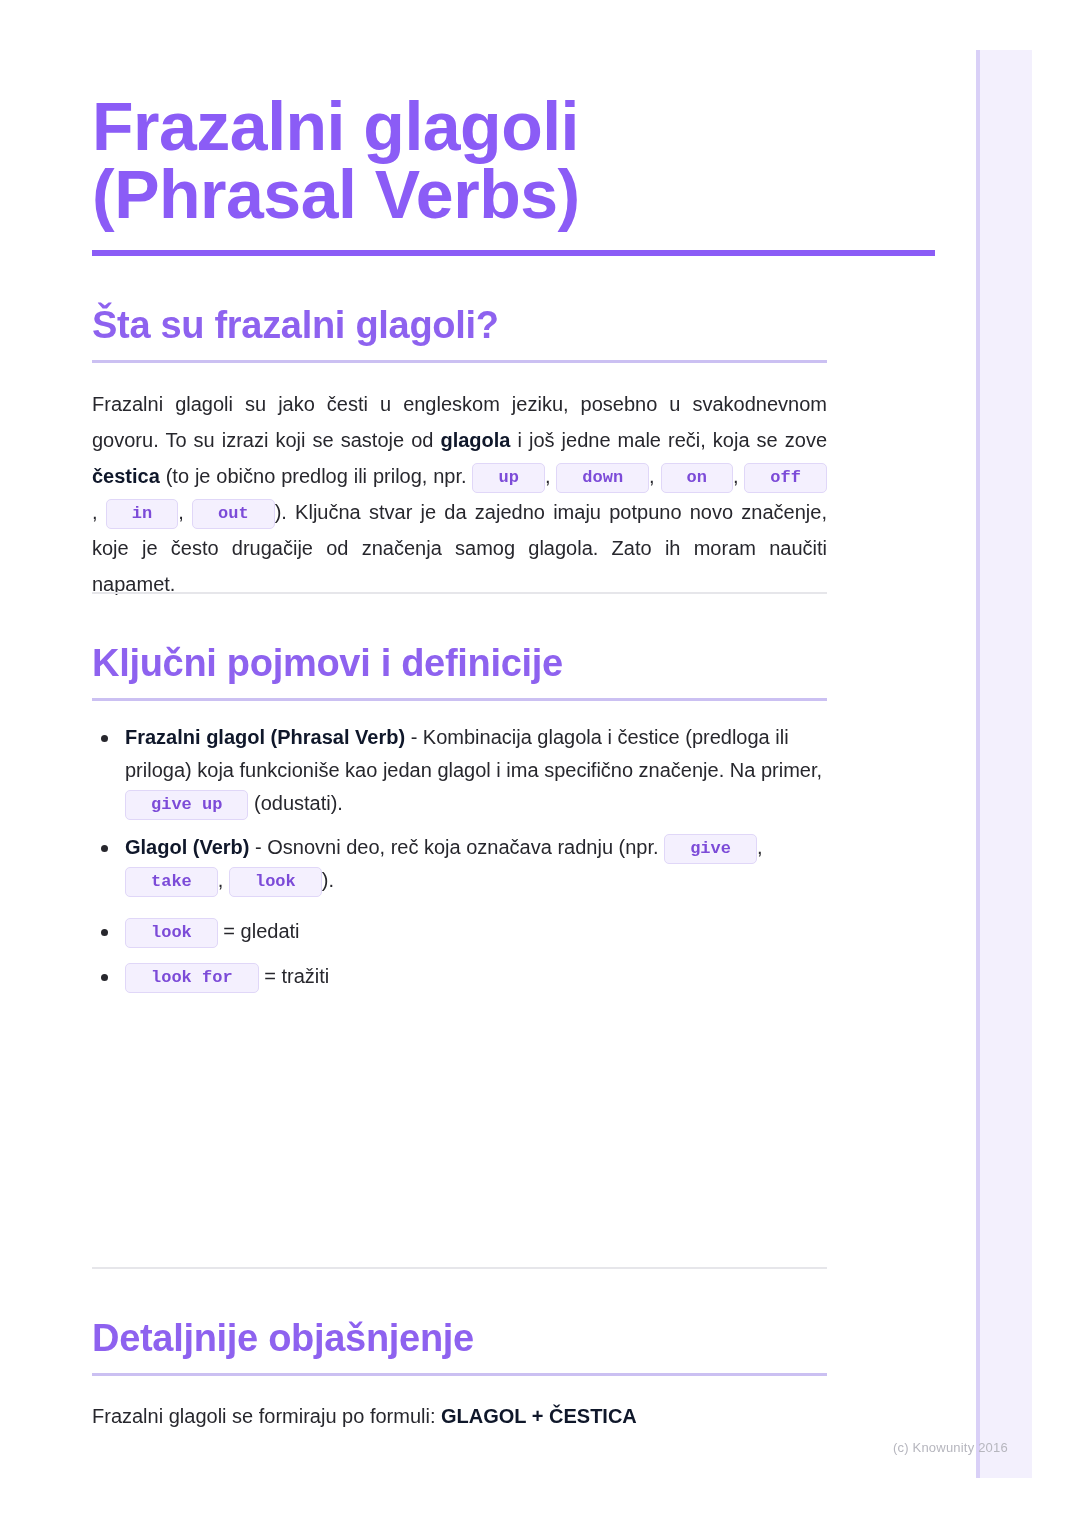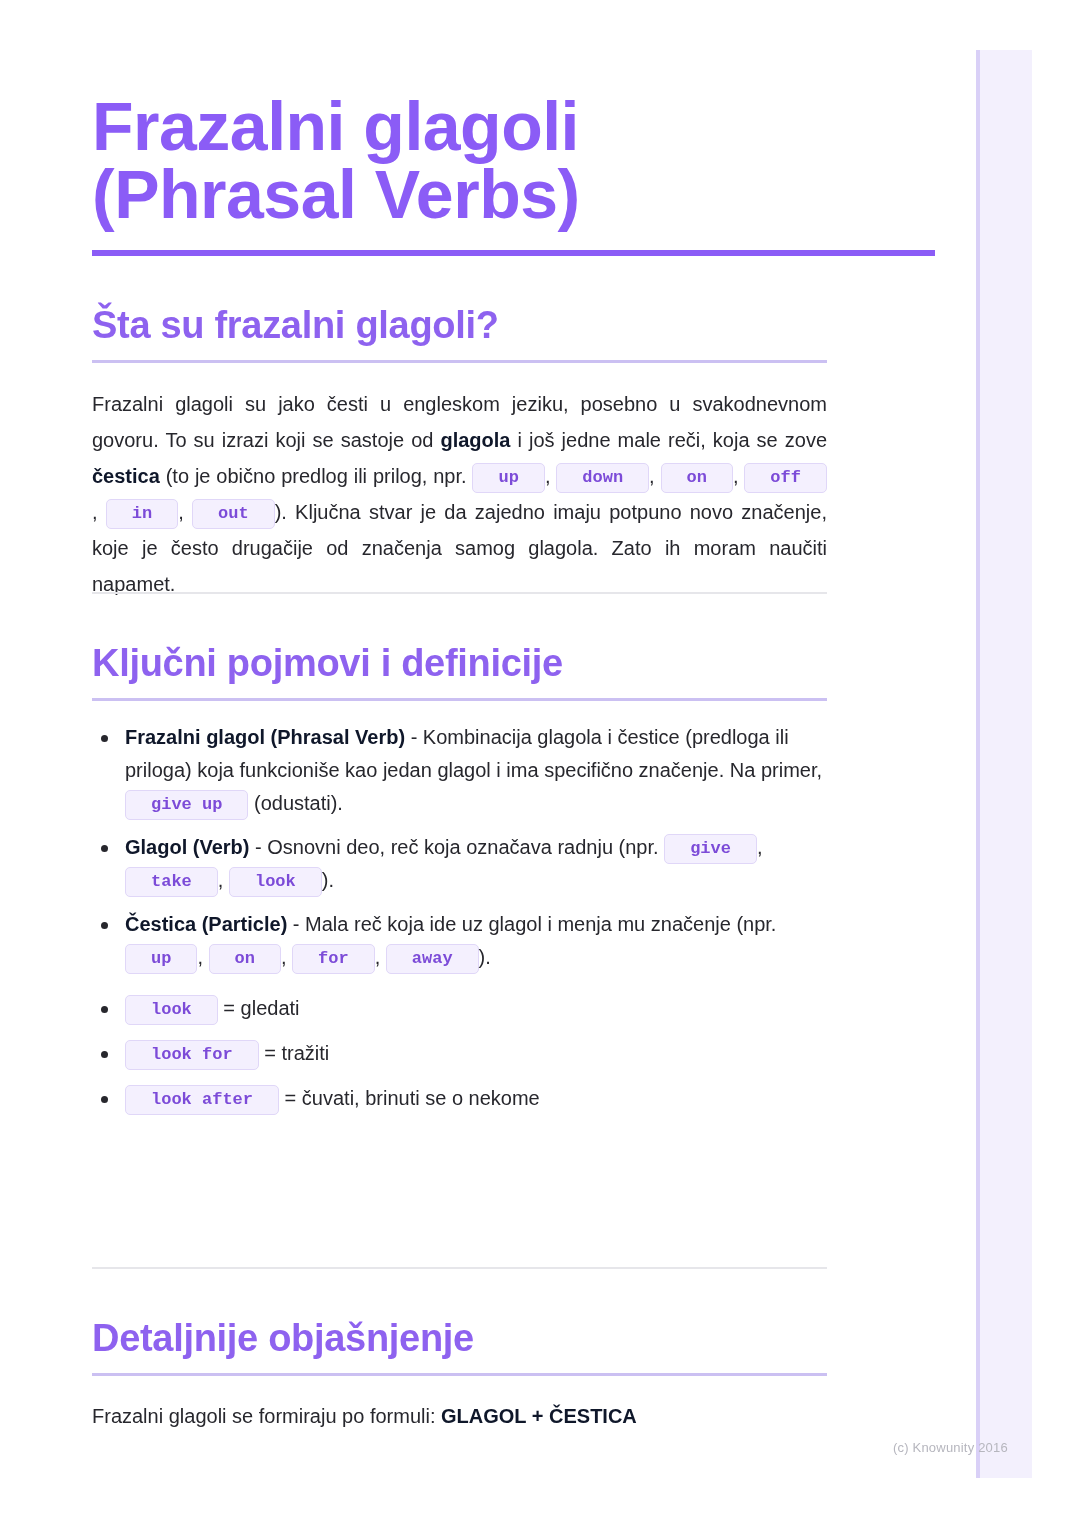--- a/index.html
+++ b/index.html
@@ -150,28 +150,26 @@
 
   <div class="hr" style="top:592px;"></div>
 
   <div class="section" style="top:640px;">
     <h2 class="sec-title">Ključni pojmovi i definicije</h2>
     <div class="sec-rule"></div>
 
     <ul class="list" style="margin-top:20px;">
       <li style="margin-bottom:11px;"><b>Frazalni glagol (Phrasal Verb)</b><span> - Kombinacija glagola i čestice (predloga ili priloga) koja funkcioniše kao jedan glagol i ima specifično značenje. Na primer, </span><code class="chip">give up</code><span> (odustati).</span></li>
       <li style="margin-bottom:11px;"><b>Glagol (Verb)</b><span> - Osnovni deo, reč koja označava radnju (npr. </span><code class="chip">give</code>, <code class="chip">take</code>, <code class="chip">look</code><span>).</span></li>
-      <li><b>Čestica (Particle)</b><span> - Mala reč koja ide uz glagol i menja mu značenje (npr. </span><code class="chip">up</code>, <code class="chip">on</code>, <code class="chip">for</code>, <code class="chip">away</code><span>).</span></li>
     </ul>
 
 
     <ul class="list" style="margin-top:18px;">
       <li style="margin-bottom:12px;"><code class="chip">look</code><span> = gledati</span></li>
       <li style="margin-bottom:12px;"><code class="chip">look for</code><span> = tražiti</span></li>
-      <li><code class="chip">look after</code><span> = čuvati, brinuti se o nekome</span></li>
     </ul>
 
   </div>
 
   <div class="hr" style="top:1267px;"></div>
 
   <div class="section" style="top:1315px;">
     <h2 class="sec-title">Detaljnije objašnjenje</h2>
     <div class="sec-rule"></div>
     <p class="body" style="margin-top:22px;"><span>Frazalni glagoli se formiraju po formuli: </span><b>GLAGOL + ČESTICA</b></p>

